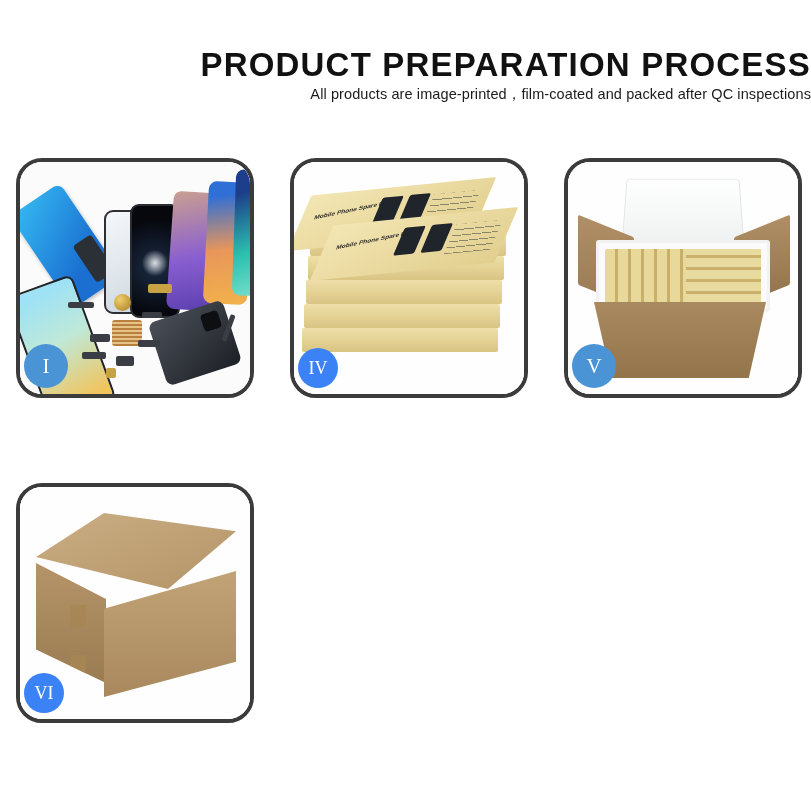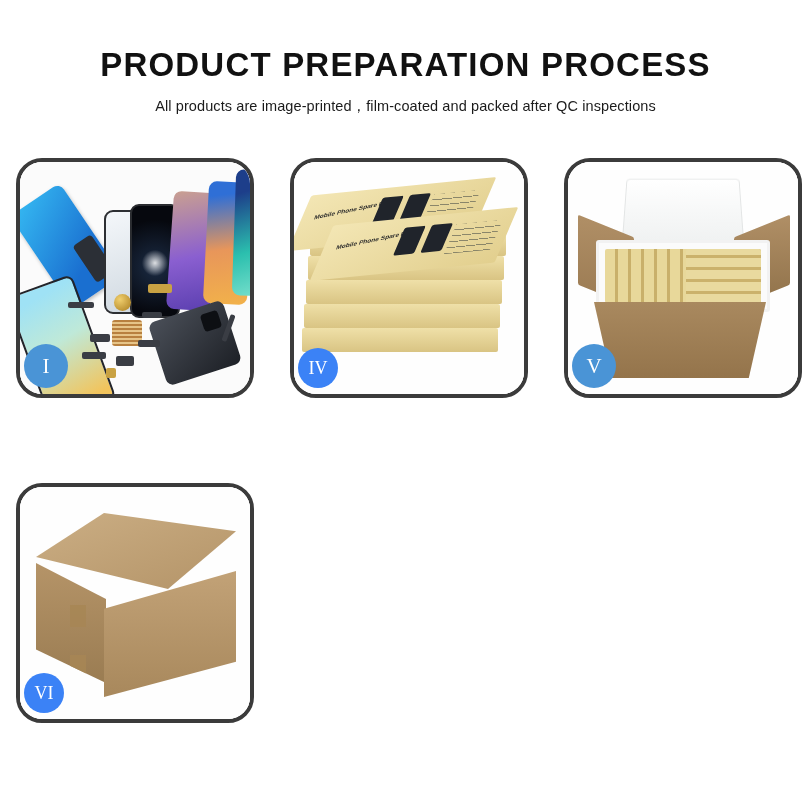--- a/index.html
+++ b/index.html
@@ -1,21 +1,21 @@
 <!DOCTYPE html>
 <html><head>
 <meta charset="utf-8">
 <style>
   html,body{margin:0;padding:0;background:#ffffff;}
   body{width:811px;height:811px;overflow:hidden;font-family:"Liberation Sans",sans-serif;}
   .page{position:relative;width:811px;height:811px;background:#fff;}
 
-  .header{position:absolute;left:0;top:0;width:811px;text-align:center;}
+  .header{position:absolute;left:0;top:0;width:811px;text-align:right;}
   .title{font-size:33px;font-weight:700;letter-spacing:1.2px;color:#111;margin-top:48px;line-height:1.05;white-space:nowrap;}
-  .subtitle{font-size:14.5px;font-weight:400;color:#1b1b1b;margin-top:14px;letter-spacing:.1px;white-space:nowrap;}
+  .subtitle{font-size:14.5px;font-weight:400;color:#1b1b1b;margin-top:2px;letter-spacing:.1px;white-space:nowrap;}
 
   .grid{position:absolute;left:16px;top:158px;width:782px;height:600px;
         display:grid;grid-template-columns:repeat(3,238px);grid-template-rows:repeat(2,240px);
         column-gap:36px;row-gap:85px;}
 
   .panel{position:relative;border:4px solid #3b3b3b;border-radius:26px;background:#fff;
          box-sizing:border-box;overflow:visible;}
   .panel .clip{position:absolute;inset:0;border-radius:22px;overflow:hidden;background:#fdfdfd;}
 
   .badge{position:absolute;left:4px;bottom:6px;width:44px;height:44px;border-radius:50%;

